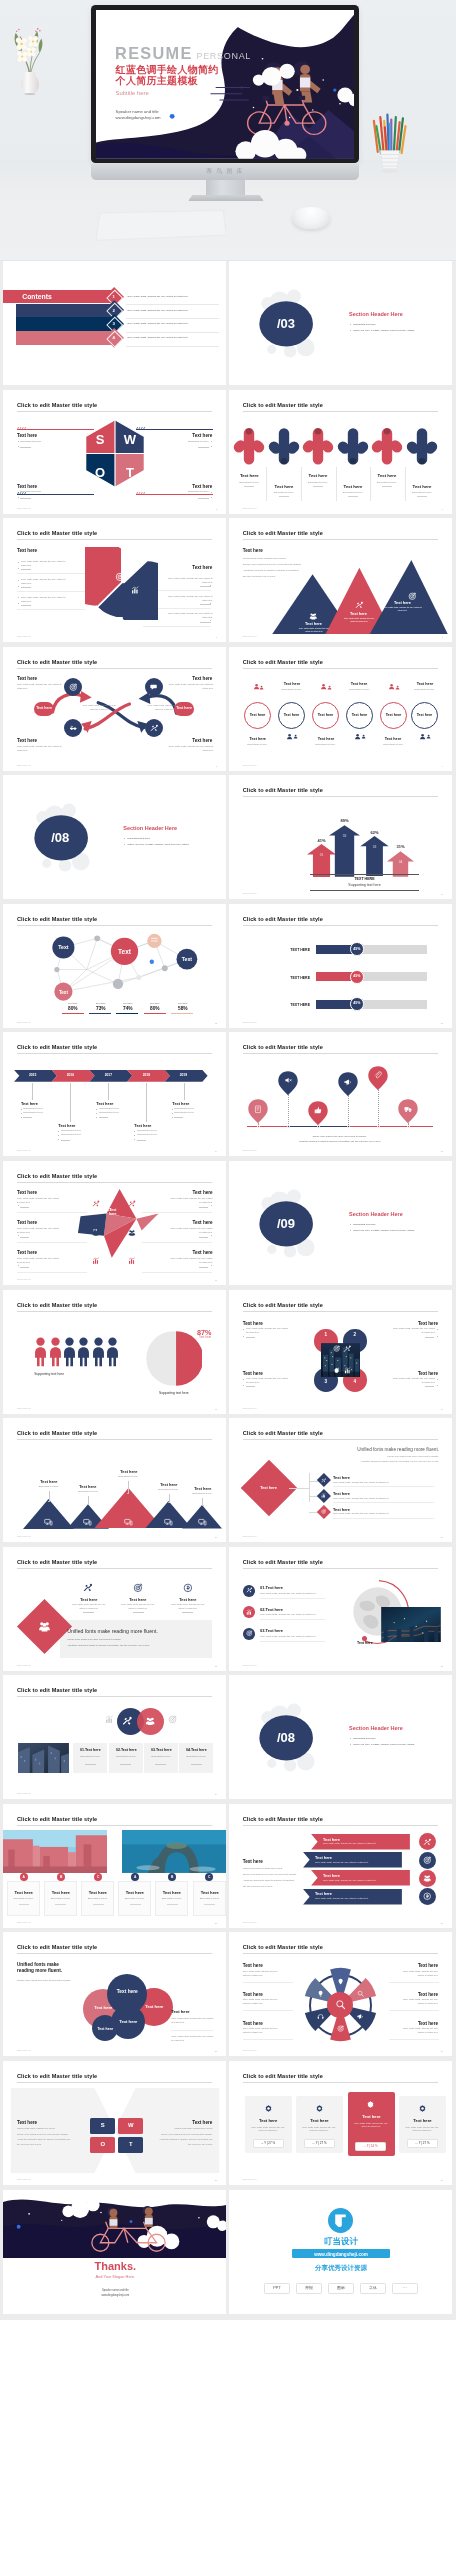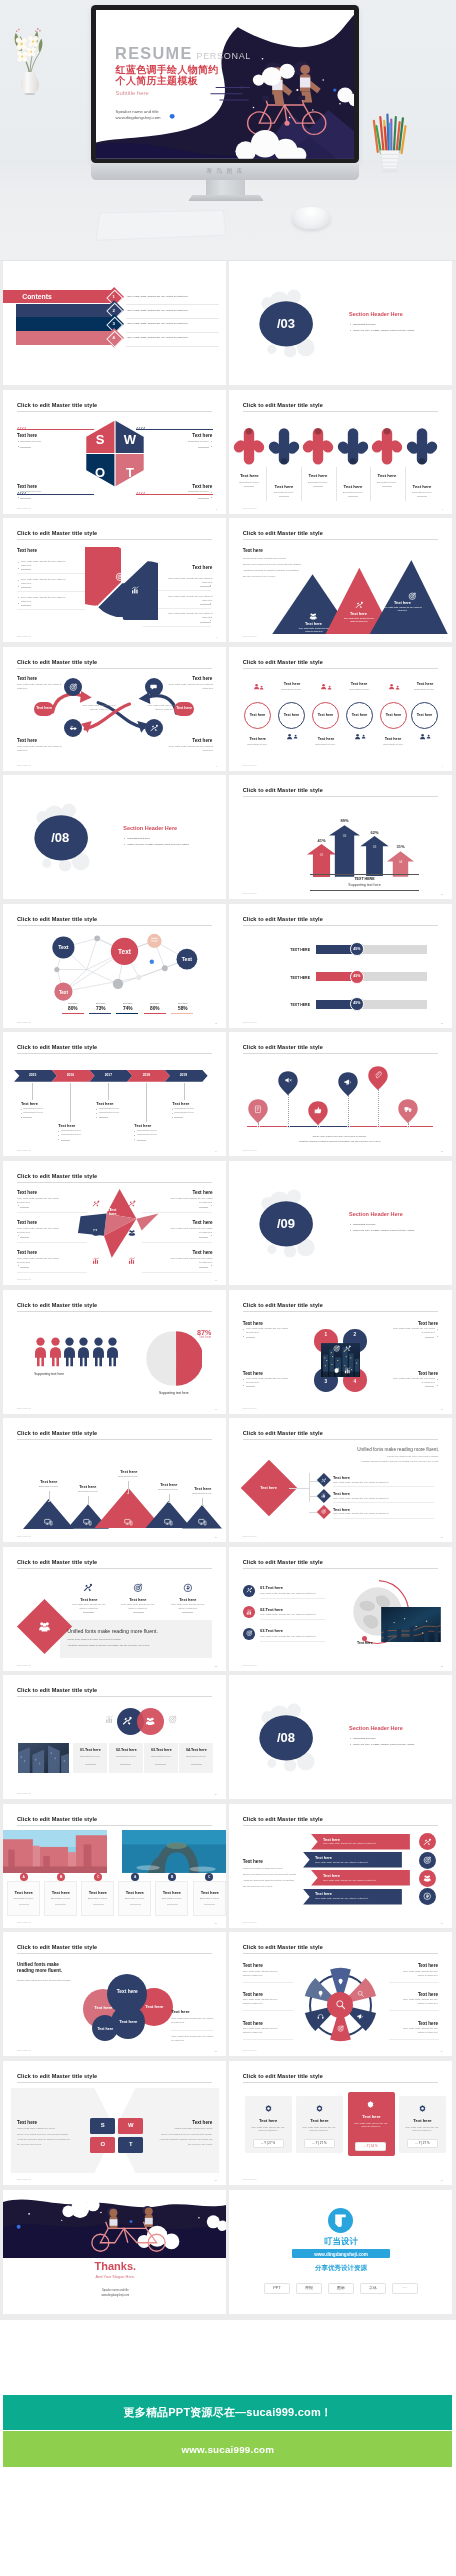--- a/index.html
+++ b/index.html
@@ -1925,20 +1925,14 @@
             <path d="M36 20 L48 20 L48 30 L36 30 Z"></path>
             <path d="M90 18 L102 18 L102 28 L90 28 Z"></path>
           </g>
         </svg>
         <div style="position:absolute;left:0px;top:70px;width:224px;text-align:center;font-size:11px;font-weight:700;color:#d14b5a;">Thanks.</div>
         <div style="position:absolute;left:0px;top:85px;width:224px;text-align:center;font-size:3.9px;color:#d5707c;line-height:3.5px;">And Your Slogan Here.</div>
         <div style="position:absolute;left:0px;top:99px;width:224px;text-align:center;font-size:2.6px;color:#555;line-height:3.5px;">Speaker name and title</div>
         <div style="position:absolute;left:0px;top:104px;width:224px;text-align:center;font-size:2.6px;color:#555;line-height:3.5px;">www.dingdangsheji.com</div>
       </div>
     </div>
-<div class="banner1">
-      <span>更多精品PPT资源尽在—sucai999.com！</span>
-    </div>
-<div class="banner2">
-      <span>www.sucai999.com</span>
-    </div>
 </div>
 
 
 </body></html>

